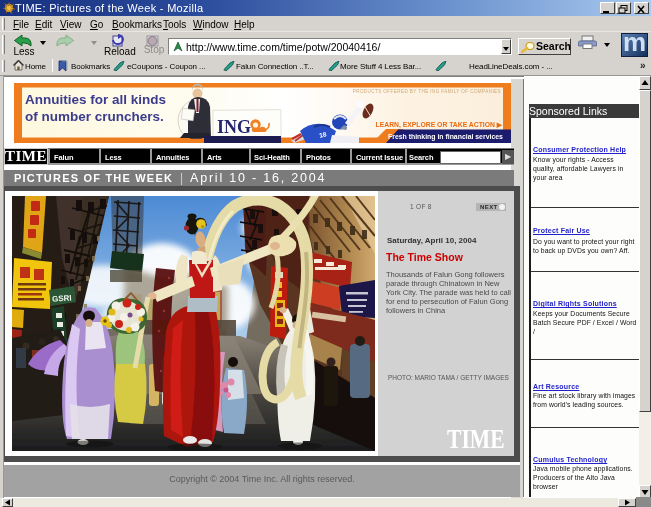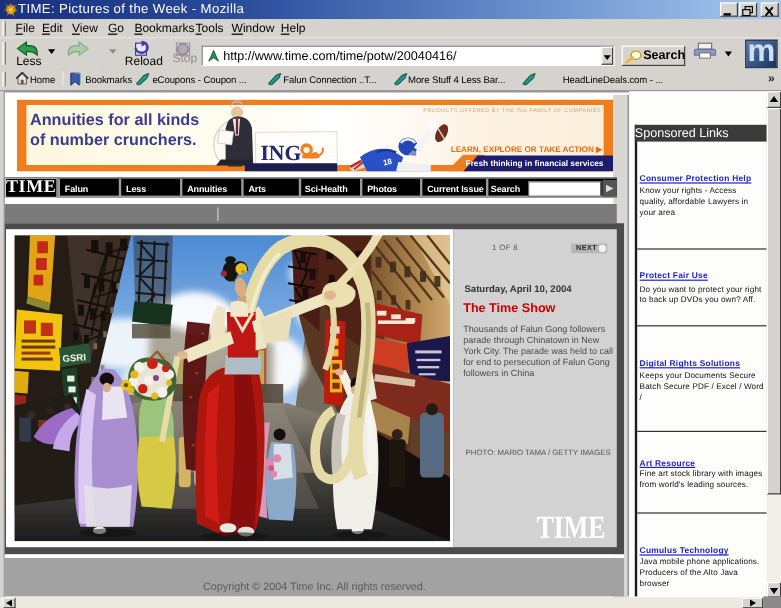--- a/index.html
+++ b/index.html
@@ -261,21 +261,23 @@
 <div class="abs navsep" style="left:300px"></div>
 <div class="abs navtab" style="left:306px">Photos</div>
 <div class="abs navsep" style="left:350px"></div>
 <div class="abs navtab" style="left:356px">Current Issue</div>
 <div class="abs navsep" style="left:405px"></div>
 <div class="abs navtab" style="left:409px">Search</div>
 <div class="abs" id="navsearch"></div>
 <div class="abs" id="navgo">▶</div>
 
 <div class="abs" id="graybar">
+    <span style="position:absolute;left:10px;top:1.5px;font-size:11px;font-weight:bold;letter-spacing:1.2px">PICTURES OF THE WEEK</span>
     <span style="position:absolute;left:176px;top:1px;font-size:12px;color:#ccc">|</span>
+    <span style="position:absolute;left:186px;top:0.5px;font-size:12.5px;letter-spacing:1.8px">April 10 - 16, 2004</span>
   </div>
 
 <div class="abs" id="darkzone"></div>
 <div class="abs" id="photoframe"></div>
 <div class="abs" id="photo"><svg width="363" height="255" viewBox="0 0 363 255">
       <defs>
 <linearGradient id="sky" x1="0" y1="0" x2="0" y2="1">
           <stop offset="0" stop-color="#4d8ad4"></stop>
           <stop offset="0.6" stop-color="#8ab6e4"></stop>
           <stop offset="1" stop-color="#bfd9ef"></stop>
@@ -610,21 +612,21 @@
     <span style="position:absolute;right:1px;top:1px;width:6px;height:6px;background:#f2f2f2;border-radius:3px"></span>
   </div>
 <div class="abs" style="left:387px;top:236px;font-size:8px;font-weight:bold;color:#333">Saturday, April 10, 2004</div>
 <div class="abs" style="left:386px;top:251px;font-size:10.5px;font-weight:bold;color:#cc0000">The Time Show</div>
 <div class="abs" style="left:386px;top:269.5px;width:128px;font-size:7.5px;color:#4a4a4a;line-height:9.2px">Thousands of Falun Gong followers parade through Chinatown in New York City. The parade was held to call for end to persecution of Falun Gong followers in China</div>
 <div class="abs" style="left:388px;top:374px;font-size:6.5px;color:#555">PHOTO: MARIO TAMA / GETTY IMAGES</div>
 <div class="abs" style="left:447px;top:424px;font-family:'Liberation Serif',serif;font-size:27px;font-weight:bold;color:#fff;letter-spacing:0px;transform:scaleX(0.8);transform-origin:left top">TIME</div>
 
 <div class="abs" id="whiteband"></div>
 <div class="abs" id="footer">
-    <div style="margin-top:20px">Copyright © 2004 Time Inc. All rights reserved.</div>
+    <div style="margin-top:10px">Copyright © 2004 Time Inc. All rights reserved.</div>
   </div>
 
 <div class="abs" id="sidebar"></div>
 <div class="abs" id="framelborder"></div>
 <div class="abs" id="framerborder"></div>
 <div class="abs" id="framebborder"></div>
 <div class="abs" id="framexborder" style="left:523px;top:79px;width:1px;height:418px;background:#777"></div>
 <div class="abs" id="sbleftline"></div>
 <div class="abs" id="sbheadbar">Sponsored Links</div>
 <div class="abs sblink" style="top:146px">Consumer Protection Help</div>

